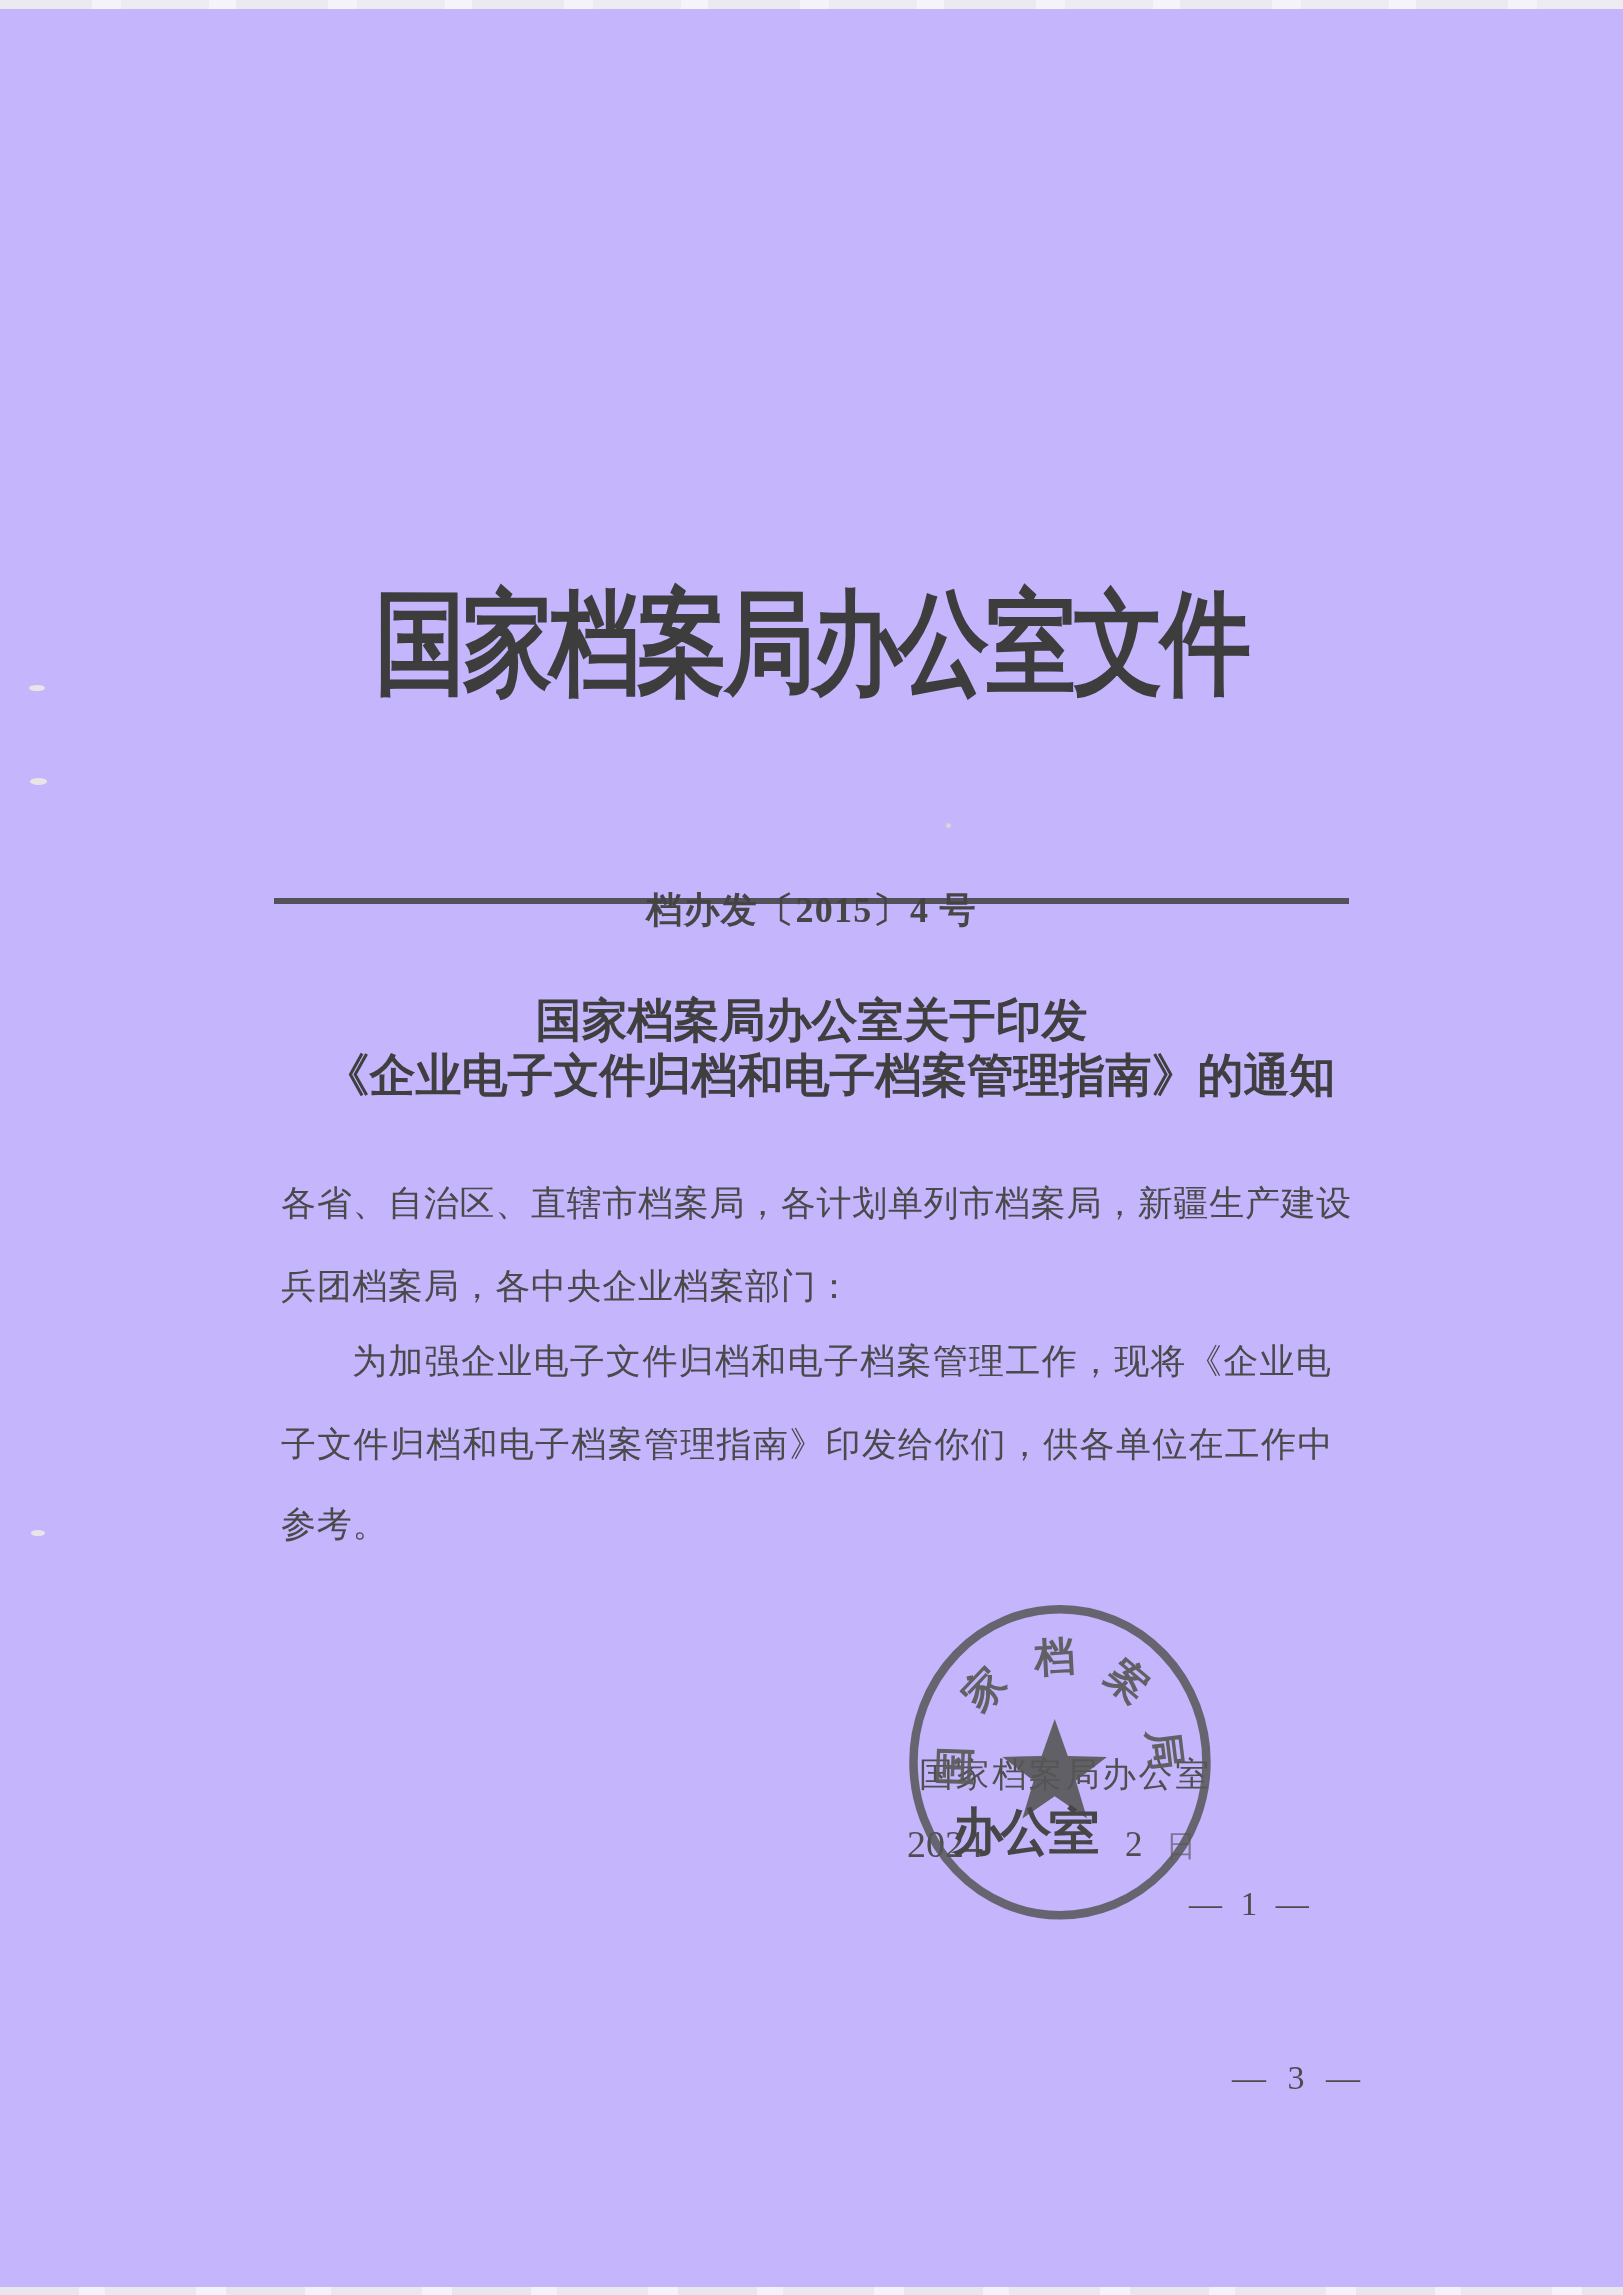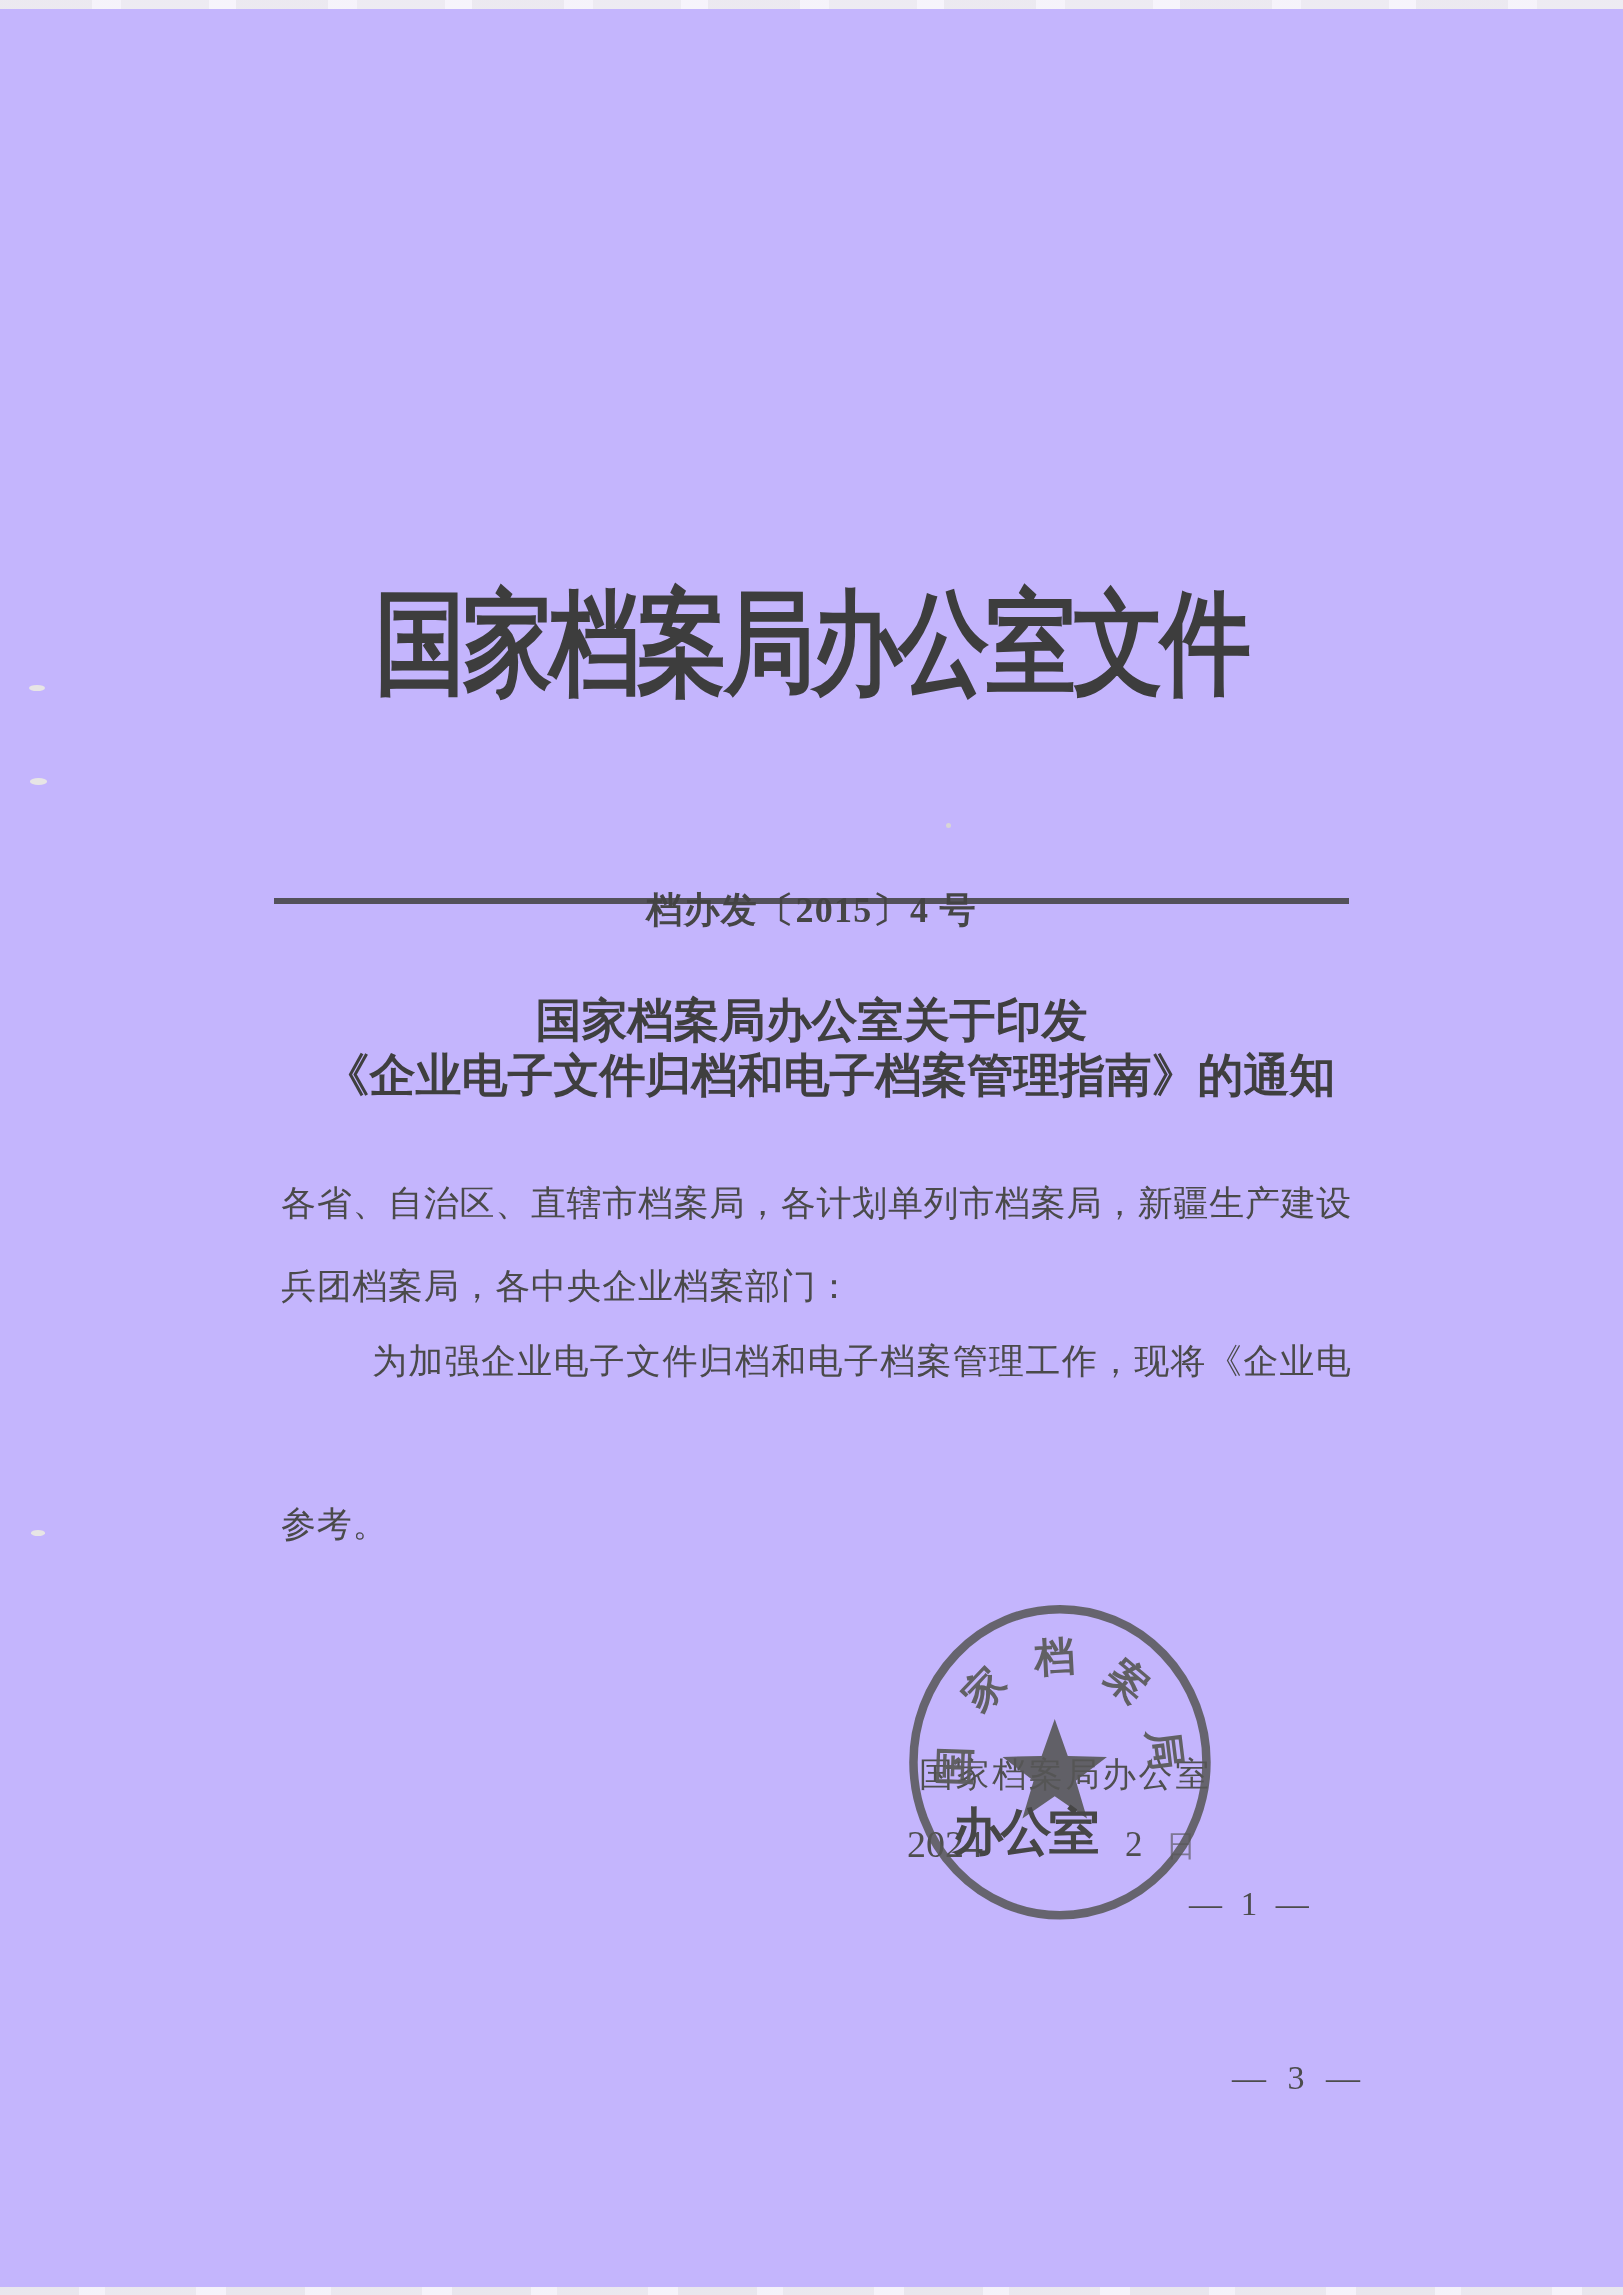--- a/index.html
+++ b/index.html
@@ -43,21 +43,21 @@
     color:#464646;letter-spacing:1.3px;line-height:1;}
   .rule{top:898px;left:274px;width:1075px;height:5.9px;background:#434343;opacity:.88;}
 
   .notice-line{font-size:46px;font-weight:bold;color:#3f3f3f;line-height:1;}
   .notice-1{top:970px;margin-top:28px;}
   .notice-2{top:1053px;padding-left:36px;}
 
   .bodyline{font-size:35px;line-height:1;letter-spacing:0.7px;color:#4a4a4a;white-space:nowrap;}
   .b1{top:1186px;left:281px;}
   .b2{top:1269px;left:281px;}
-  .b3{top:1344px;left:372px;letter-spacing:1.3px;}
+  .b3{top:1344px;left:352px;letter-spacing:1.3px;}
   .b4{top:1427px;left:281px;letter-spacing:1.3px;}
   .b5{top:1507px;left:281px;}
 
   
   .sig-line{top:1758px;left:919px;font-size:34px;letter-spacing:2.6px;
     color:#4f4f4f;white-space:nowrap;line-height:1;}
   .date-year{top:1825px;left:907px;font-size:38px;color:#4e4e4e;line-height:1;}
   .date-day{top:1827px;left:1125px;font-size:35px;color:#4e4e4e;line-height:1;}
   .date-unit{top:1831px;left:1166px;font-size:30px;color:#4e4e4e;opacity:.6;line-height:1;}
   .seal-svg{top:1584px;left:903px;opacity:.95;}
@@ -87,20 +87,21 @@
   <div class="abs centered doc-number">档办发〔2015〕4 号</div>
 
   <div class="abs rule"></div>
 
   <div class="abs centered notice-line notice-1">国家档案局办公室关于印发</div>
   <div class="abs centered notice-line notice-2">《企业电子文件归档和电子档案管理指南》的通知</div>
 
   <div class="abs bodyline b1">各省、自治区、直辖市档案局，各计划单列市档案局，新疆生产建设</div>
   <div class="abs bodyline b2">兵团档案局，各中央企业档案部门：</div>
   <div class="abs bodyline b3">为加强企业电子文件归档和电子档案管理工作，现将《企业电</div>
+  <div class="abs bodyline b4">子文件归档和电子档案管理指南》印发给你们，供各单位在工作中</div>
   <div class="abs bodyline b5">参考。</div>
 
   <div class="abs sig-line">国家档案局办公室</div>
   <div class="abs date-year">2024</div>
   <div class="abs date-day">2</div>
   <div class="abs date-unit">日</div>
 
   <svg class="abs seal-svg" width="327" height="357" viewBox="0 0 500 545">
     <ellipse cx="240" cy="272" rx="224" ry="234" fill="none" stroke="#575757" stroke-width="13" opacity="0.9"></ellipse>
     <g font-family="Liberation Serif, DejaVu Serif, serif" font-size="62" font-weight="bold" fill="#5c5c5c" text-anchor="middle">

